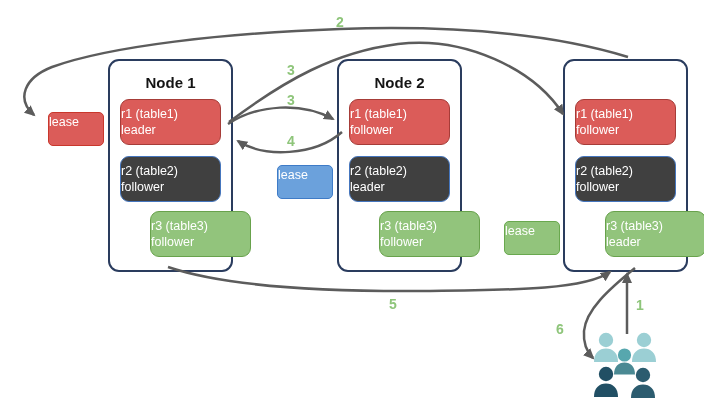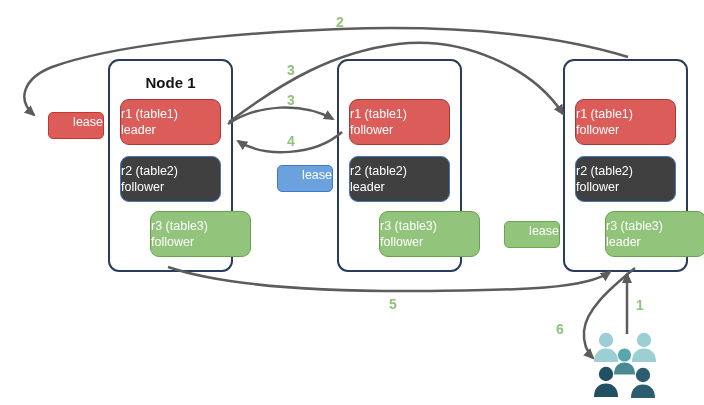--- a/index.html
+++ b/index.html
@@ -22,22 +22,22 @@
     color:#fff;text-align:left;font-size:12.5px;line-height:16px;
     padding-top:6px;box-sizing:border-box;
   }
   .range span{display:block;}
   .rp1{top:38px}.rp2{top:95px}.rp3{top:150px}
   .red{background:#DB5C59;border:1.5px solid #A63C38;}
   .blue{background:#404040;border:1.5px solid #4576BE;}
   .green{background:#92C47C;border:1.5px solid #68A24C;margin-left:30px;}
   
   .lease{
-    position:absolute;width:56px;height:27px;border-radius:5px;color:#fff;
-    font-size:12.5px;text-align:right;line-height:19px;box-sizing:border-box;z-index:2;
+    position:absolute;width:56px;height:34px;border-radius:5px;color:#fff;
+    font-size:12.5px;text-align:left;line-height:19px;box-sizing:border-box;z-index:2;
   }
   .lease-red{left:48px;top:112px;background:#DB5C59;border:1.5px solid #C9372C;}
   .lease-blue{left:277px;top:165px;background:#6BA1DC;border:1.5px solid #3E7BC7;}
   .lease-green{left:504px;top:221px;background:#92C47C;border:1.5px solid #69A84E;}
   
   .step{position:absolute;font-weight:bold;font-size:14px;color:#8EC57A;z-index:3;}
   .step-2{left:336px;top:14px}
   .step-3a{left:287px;top:62px}
   .step-3b{left:287px;top:92px}
   .step-4{left:287px;top:133px}
@@ -78,20 +78,21 @@
       <span>r2 (table2)</span>
       <span>follower</span>
     </div>
     <div class="range green rp3">
       <span>r3 (table3)</span>
       <span>follower</span>
     </div>
   </div>
 
   <div class="node n2">
+    <div class="node-title">Node 2</div>
     <div class="range red rp1">
       <span>r1 (table1)</span>
       <span>follower</span>
     </div>
     <div class="range blue rp2">
       <span>r2 (table2)</span>
       <span>leader</span>
     </div>
     <div class="range green rp3">
       <span>r3 (table3)</span>

